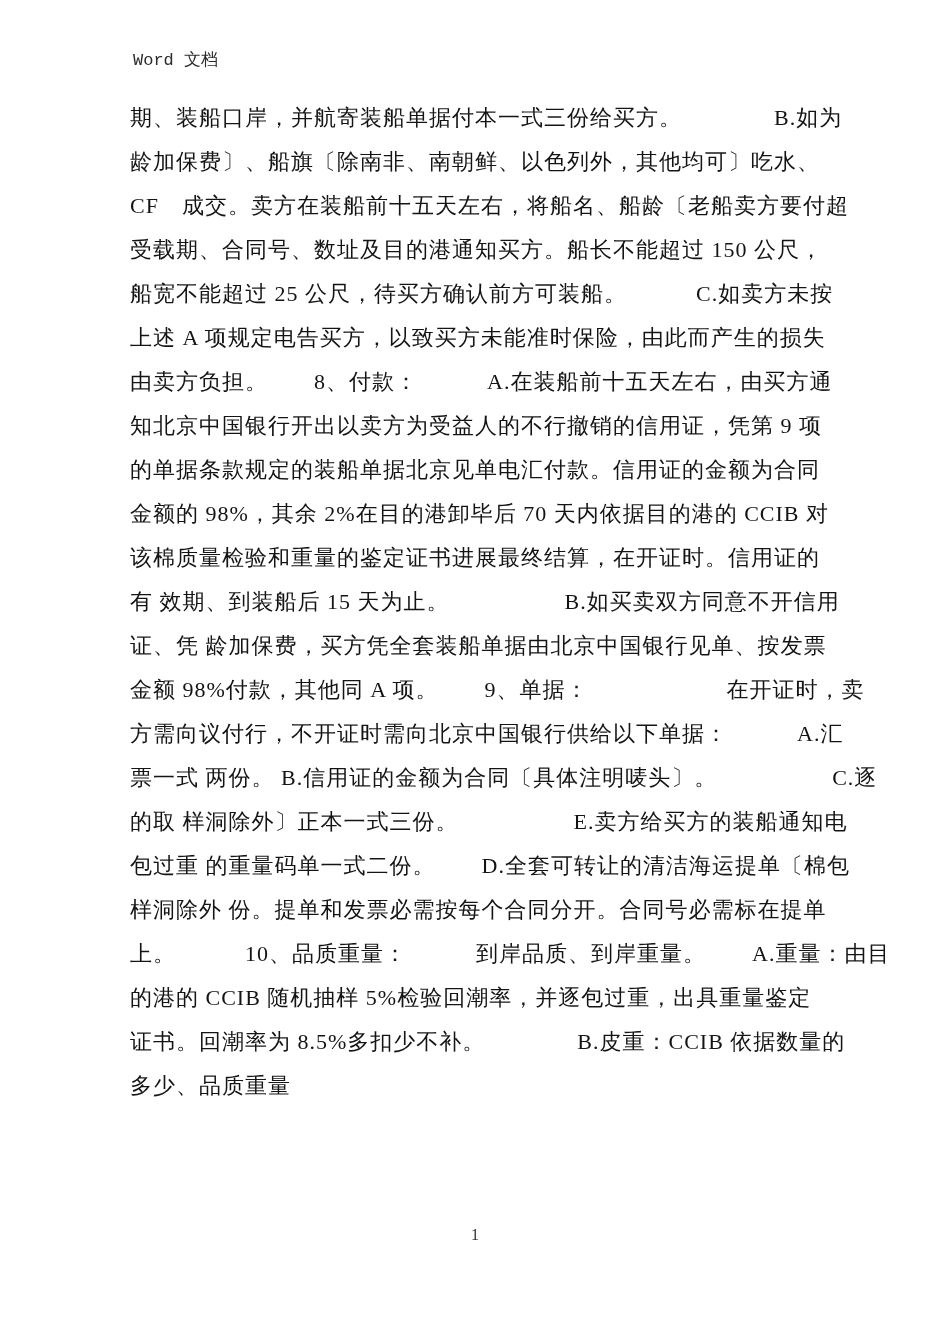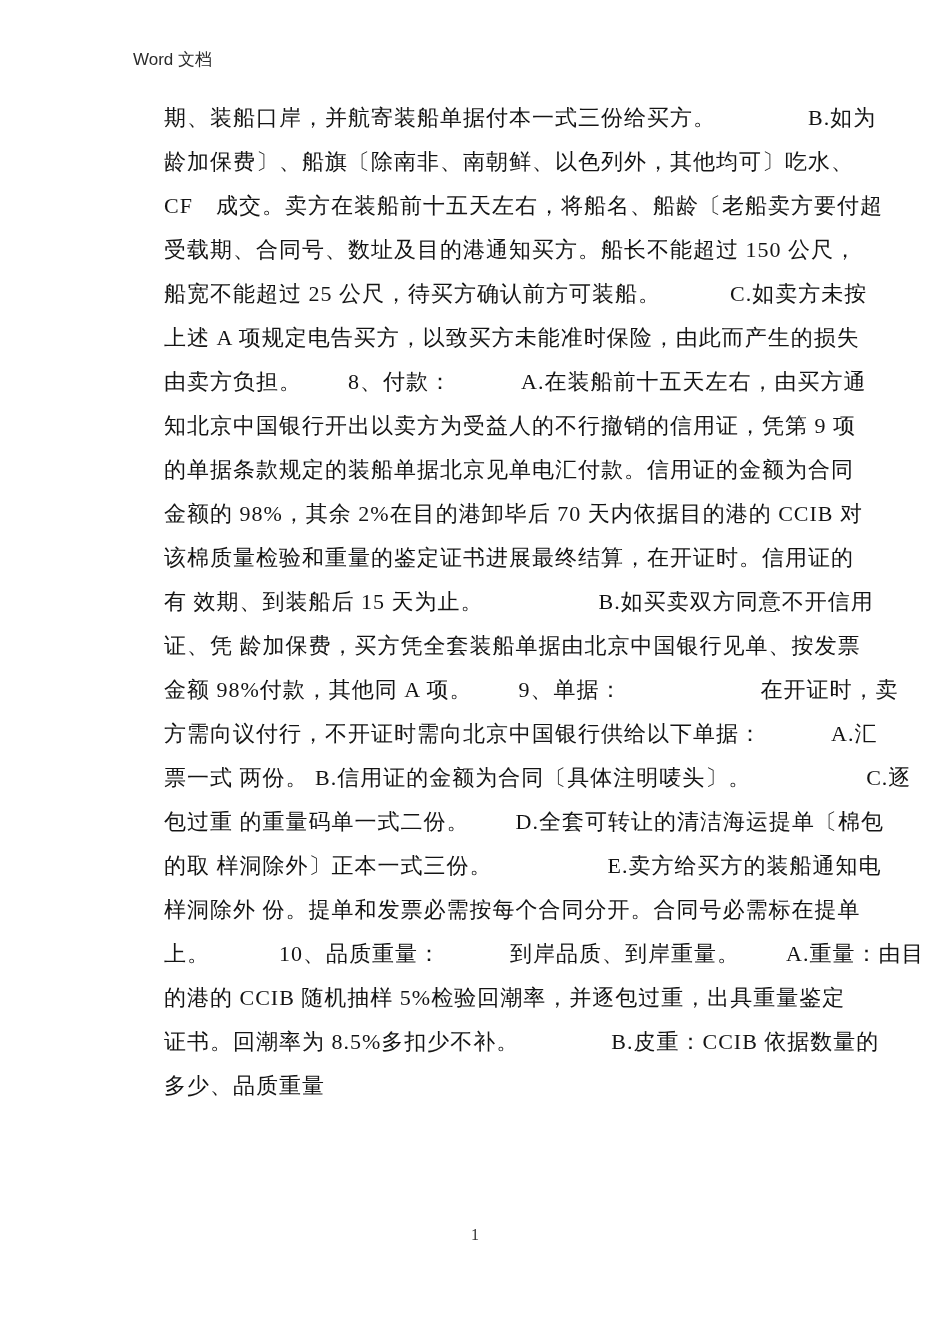--- a/index.html
+++ b/index.html
@@ -12,31 +12,30 @@
     height: 1344px;
     position: relative;
     font-family: "Liberation Serif", "DejaVu Serif", serif;
     color: #1a1a1a;
     overflow: hidden;
   }
   .page-header {
     position: absolute;
     left: 133px;
     top: 48px;
-    font-family: Liberation Sans, sans-serif;
+    font-family: Liberation Mono, monospace;
     font-size: 17px;
     color: #2b2b2b;
     white-space: pre;
   }
   .doc-body {
     position: absolute;
     left: 130px;
     top: 96px;
     width: 730px;
-    margin-left: 34px;
   }
   .doc-line {
     font-size: 22px;
     line-height: 44px;
     height: 44px;
     letter-spacing: 1px;
     white-space: pre;
     color: #141414;
   }
   .page-footer {
@@ -64,22 +63,22 @@
   <div class="doc-line">由卖方负担。　　8、付款：　　　A.在装船前十五天左右，由买方通</div>
   <div class="doc-line">知北京中国银行开出以卖方为受益人的不行撤销的信用证，凭第 9 项</div>
   <div class="doc-line">的单据条款规定的装船单据北京见单电汇付款。信用证的金额为合同</div>
   <div class="doc-line">金额的 98%，其余 2%在目的港卸毕后 70 天内依据目的港的 CCIB 对</div>
   <div class="doc-line">该棉质量检验和重量的鉴定证书进展最终结算，在开证时。信用证的</div>
   <div class="doc-line">有 效期、到装船后 15 天为止。　　　　　B.如买卖双方同意不开信用</div>
   <div class="doc-line">证、凭 龄加保费，买方凭全套装船单据由北京中国银行见单、按发票</div>
   <div class="doc-line">金额 98%付款，其他同 A 项。　　9、单据：　　　　　　在开证时，卖</div>
   <div class="doc-line">方需向议付行，不开证时需向北京中国银行供给以下单据：　　　A.汇</div>
   <div class="doc-line">票一式 两份。 B.信用证的金额为合同〔具体注明唛头〕。　　　　　C.逐</div>
+  <div class="doc-line">的取 样洞除外〕正本一式三份。　　　　　E.卖方给买方的装船通知电</div>
   <div class="doc-line">包过重 的重量码单一式二份。　　D.全套可转让的清洁海运提单〔棉包</div>
-  <div class="doc-line">的取 样洞除外〕正本一式三份。　　　　　E.卖方给买方的装船通知电</div>
   <div class="doc-line">样洞除外 份。提单和发票必需按每个合同分开。合同号必需标在提单</div>
   <div class="doc-line">上。　　　10、品质重量：　　　到岸品质、到岸重量。　　A.重量：由目</div>
   <div class="doc-line">的港的 CCIB 随机抽样 5%检验回潮率，并逐包过重，出具重量鉴定</div>
   <div class="doc-line">证书。回潮率为 8.5%多扣少不补。　　　　B.皮重：CCIB 依据数量的</div>
   <div class="doc-line">多少、品质重量</div>
 </div>
 
 <div class="page-footer">1</div>
 
 </body></html>

